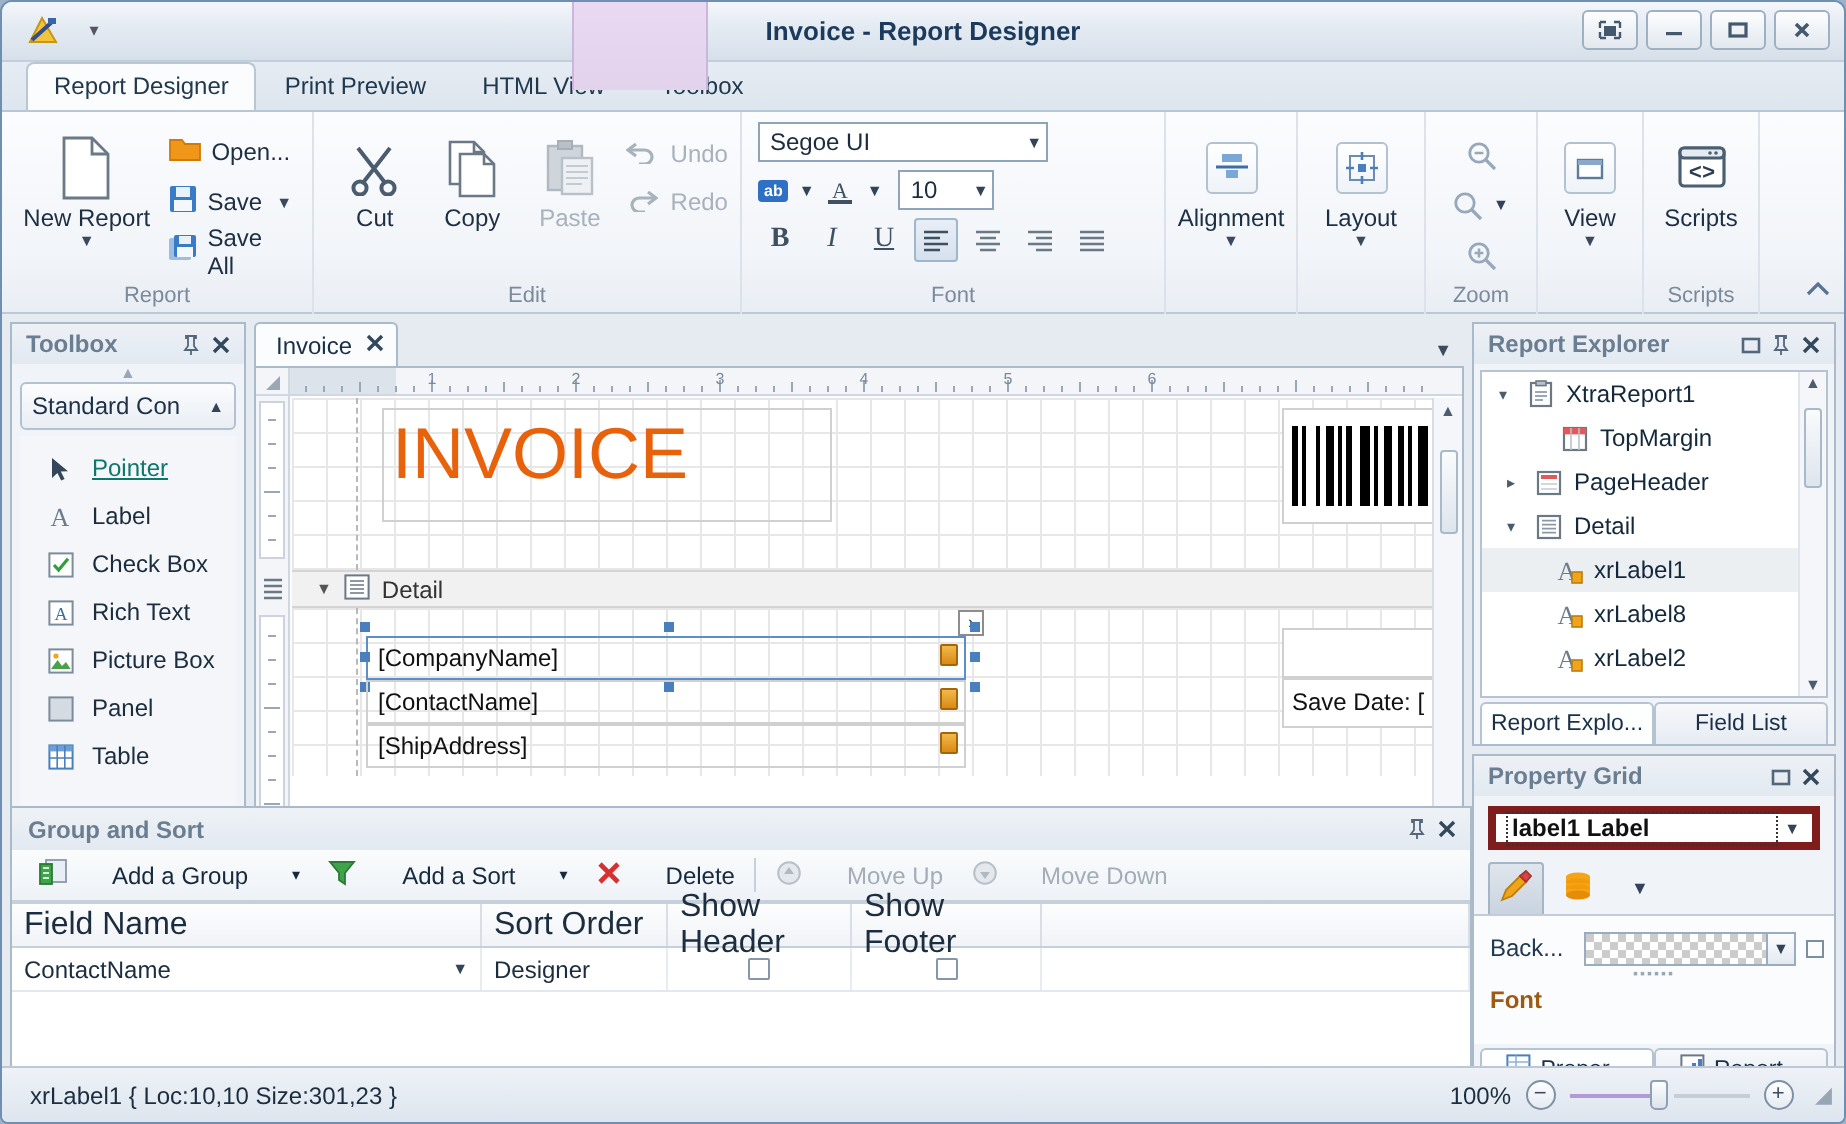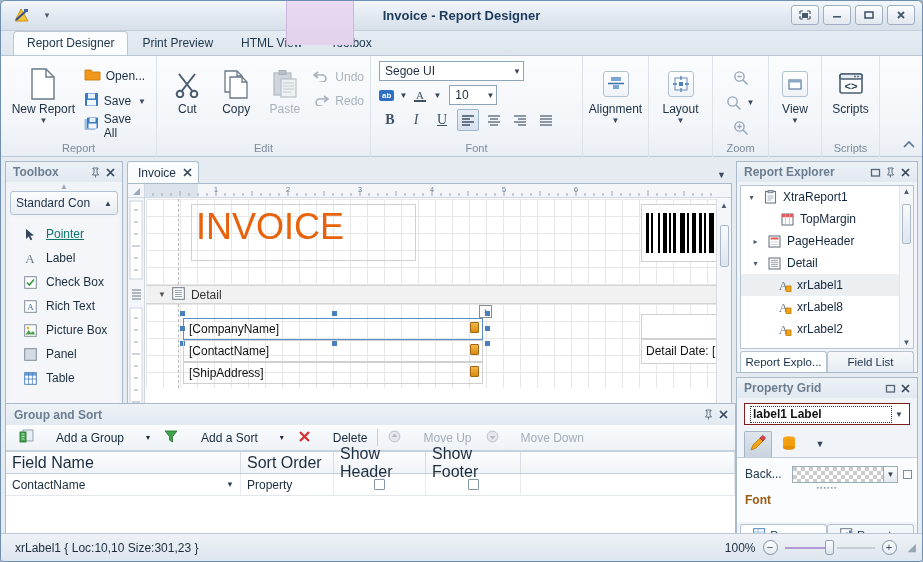--- a/index.html
+++ b/index.html
@@ -266,21 +266,21 @@
   }
   .ex-tabs { height:23px; display:flex; align-items:flex-end; padding:0 3px;}
   .ex-tab {
     flex:1; height:21px; line-height:20px; text-align:center; font-size:11.5px; color:#1b3048;
     background:linear-gradient(#f6f8fa,#e6ecf3); border:1px solid #b6c3d1; border-bottom:none;
     border-radius:3px 3px 0 0;
   }
   .ex-tab.active { background:#fdfefe; }
   .propgrid { flex:1; }
   .pg-combo {
-    margin:5px 7px 0 7px; height:22px; background:#fff; border:1px solid #7f1d1d;
+    margin:5px 7px 0 7px; height:22px; background:#fff; border:4px solid #7f1d1d;
     display:flex; align-items:center; padding:0 3px 0 5px; font-size:12px; font-weight:bold; color:#111;
   }
   .pg-combo .sel-dash { flex:1; border:1px dotted #333; height:17px; line-height:15px; padding-left:2px;}
   .pg-toolrow { height:28px; display:flex; align-items:flex-end; gap:3px; padding:0 7px; margin-top:4px;}
   .pg-tbtn { width:28px; height:26px; display:flex; align-items:center; justify-content:center;}
   .pg-tbtn.active { background:linear-gradient(#dfe5ec,#c9d4e0); border:1px solid #a5b5c6; border-bottom:none; border-radius:2px 2px 0 0;}
   .pg-rows { flex:1; border-top:1px solid #c2cdd9; background:#fbfcfd; padding-top:6px;}
   .pg-row { display:flex; align-items:center; height:20px; padding:0 5px 0 8px; gap:5px; font-size:12px; color:#1b2d3e;}
   .pg-row .pname { width:42px; color:#223a4f;}
   .pg-val {
@@ -888,21 +888,21 @@
             <div class="ctrl-box" style="left:37px; top:36px; width:300px; height:22px;"></div>
             <div class="field-text" style="left:43px; top:40px;">[ContactName]</div>
             <div class="db-chip" style="left:324px; top:40px;"></div>
 
             <div class="ctrl-box" style="left:37px; top:58px; width:300px; height:22px;"></div>
             <div class="field-text" style="left:43px; top:62px;">[ShipAddress]</div>
             <div class="db-chip" style="left:324px; top:62px;"></div>
 
             <div class="ctrl-box" style="left:495px; top:10px; width:100px; height:25px; background:#fff;"></div>
             <div class="ctrl-box" style="left:495px; top:35px; width:100px; height:25px; background:#fff;">
-              <span class="field-text" style="left:4px; top:4px; position:absolute;">Detail Date: [</span>
+              <span class="field-text" style="left:4px; top:4px; position:absolute;">Save Date: [</span>
             </div>
           </div>
         </div>
 
         <div class="vscroll-canvas">
           <div class="sc-arrow" style="padding-top:2px">▲</div>
           <div class="sc-thumb-v" style="position:absolute; top:26px; height:42px;"></div>
           <div class="sc-arrow" style="padding-bottom:2px">▼</div>
         </div>
         <div class="hscroll-canvas">
@@ -1169,21 +1169,21 @@
           <div class="gs-hc" style="width:93px">Sort Order</div>
           <div class="gs-hc" style="width:92px">Show Header</div>
           <div class="gs-hc" style="width:95px">Show Footer</div>
           <div class="gs-hc" style="flex:1"></div>
         </div>
         <div class="gs-row">
           <div class="gs-c" style="width:235px; justify-content:space-between; padding-right:6px;">
             <span>ContactName</span>
             <span style="font-size:8px;color:#33445a">▼</span>
           </div>
-          <div class="gs-c" style="width:93px">Property</div>
+          <div class="gs-c" style="width:93px">Designer</div>
           <div class="gs-c center" style="width:92px">
             <span class="gs-cb"></span>
           </div>
           <div class="gs-c center" style="width:95px">
             <span class="gs-cb"></span>
           </div>
           <div class="gs-c" style="flex:1"></div>
         </div>
       </div>
       <div class="gs-tabs">

